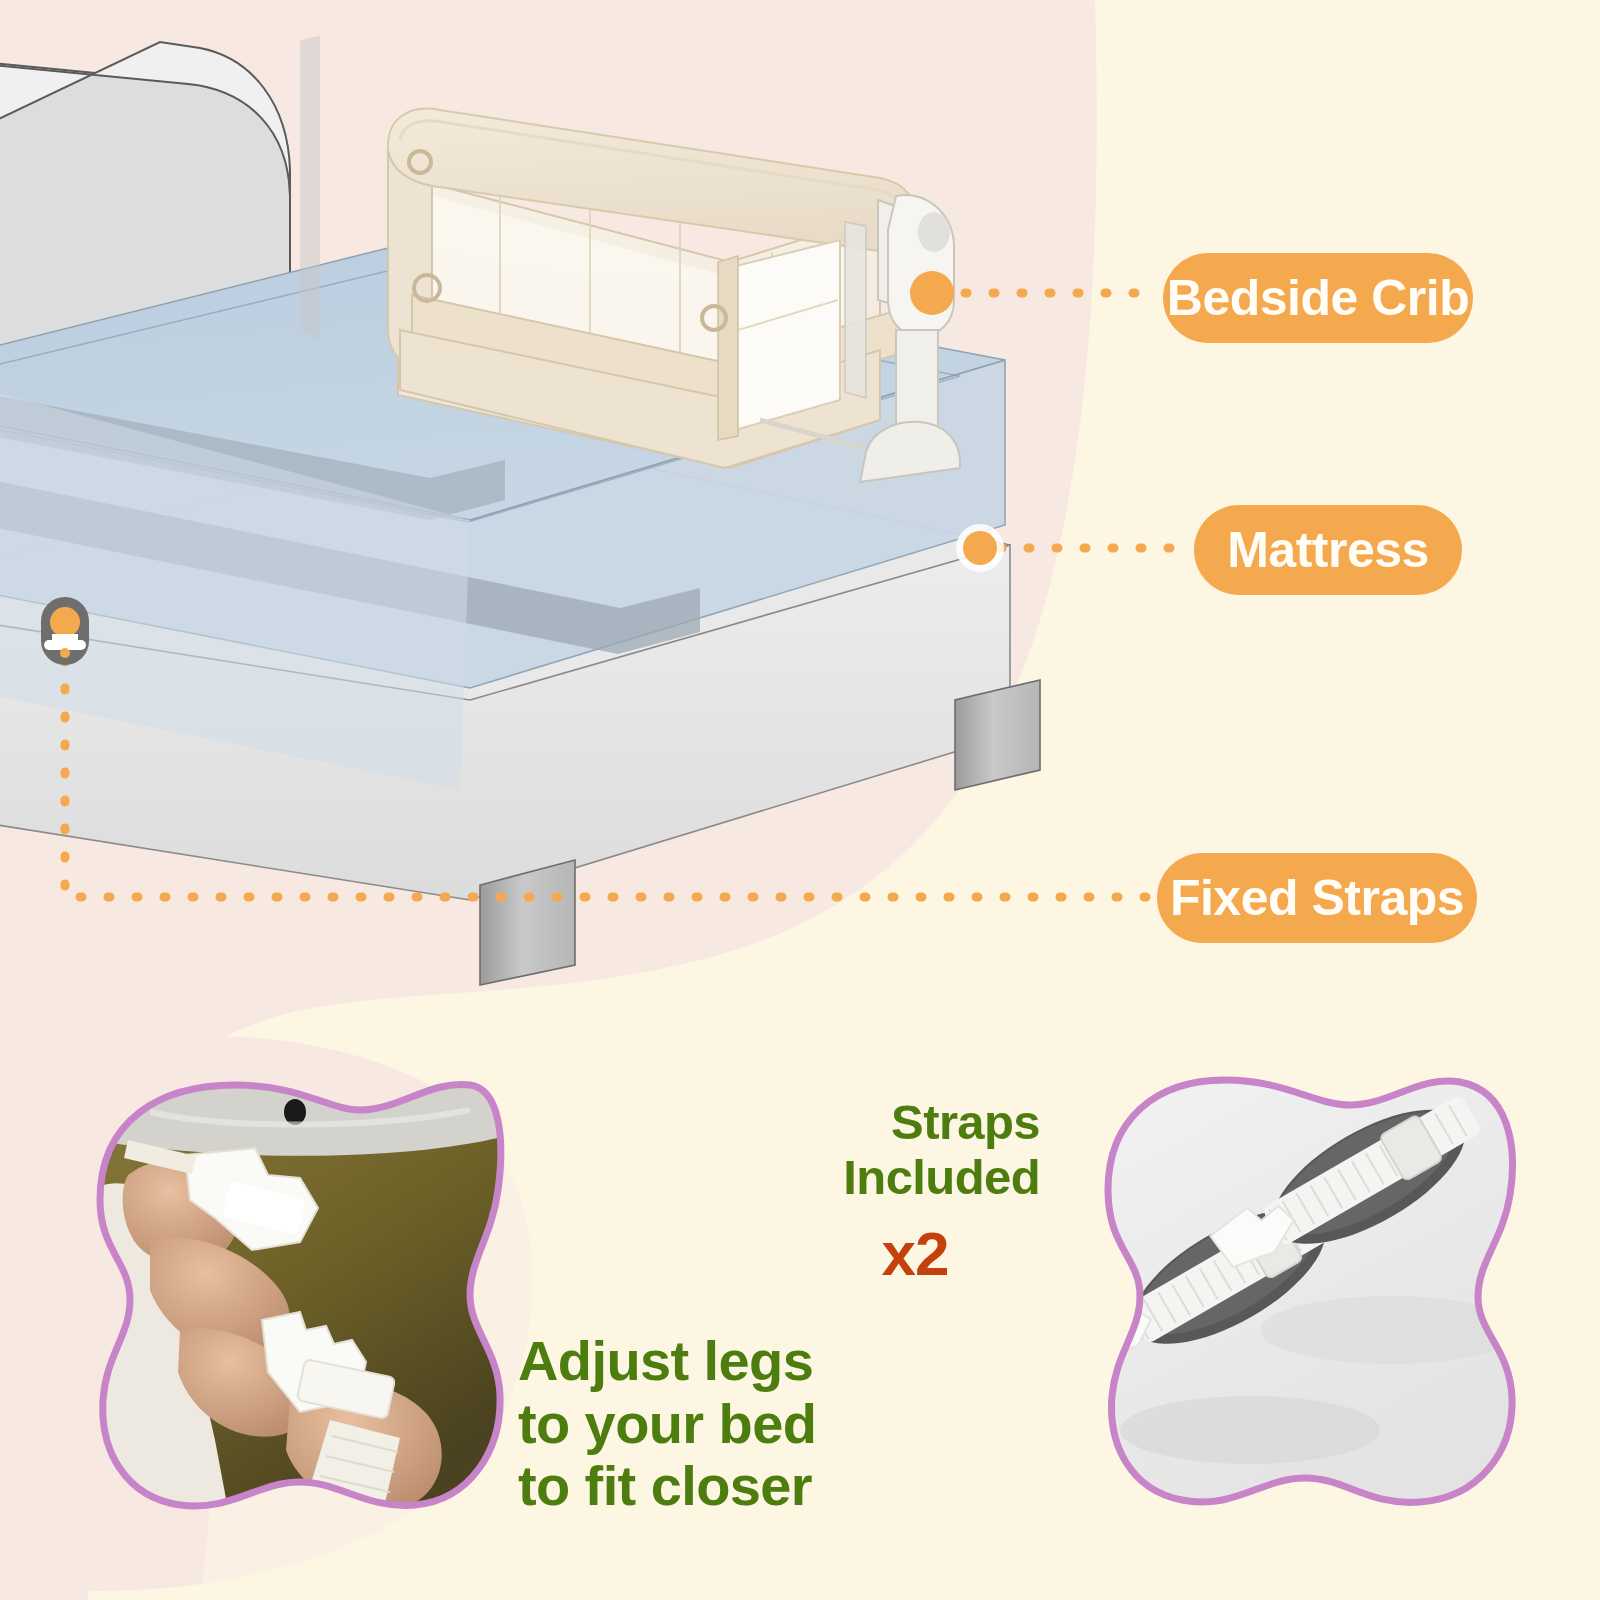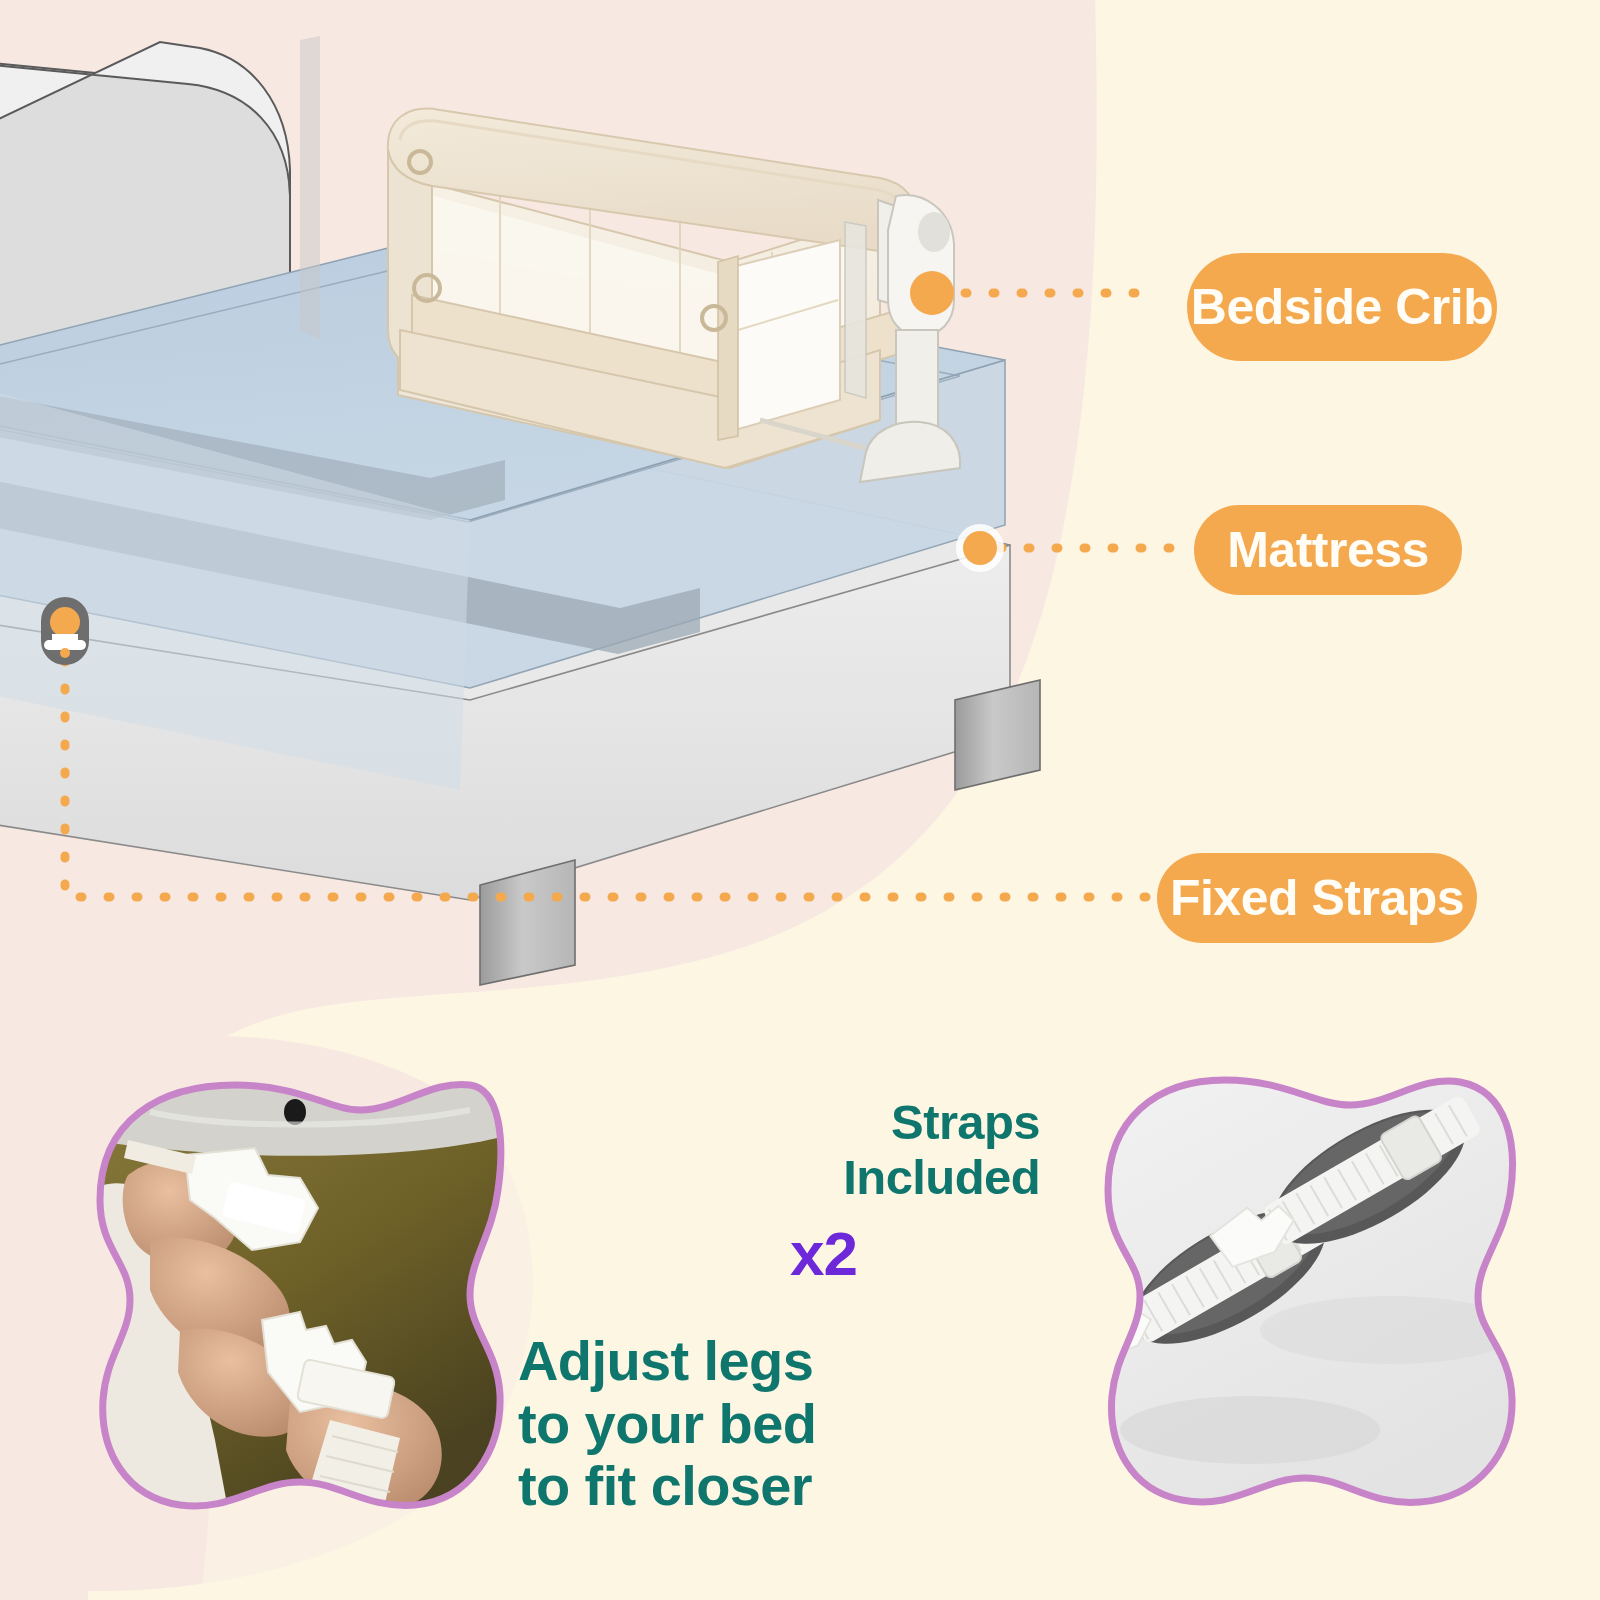--- a/index.html
+++ b/index.html
@@ -18,36 +18,36 @@
     position:absolute;
     display:flex;align-items:center;justify-content:center;
     background:#F5A94F;
     color:#FFFDF6;
     border-radius:999px;
     font-weight:bold;
     letter-spacing:-0.5px;
     white-space:nowrap;
     box-sizing:border-box;
   }
-  #pill-crib{left:1163px;top:253px;width:310px;height:108px;font-size:50px;margin-left:24px;}
+  #pill-crib{left:1163px;top:253px;width:310px;height:90px;font-size:50px;}
   #pill-mattress{left:1194px;top:505px;width:268px;height:90px;font-size:50px;}
   #pill-straps{left:1157px;top:853px;width:320px;height:90px;font-size:50px;}
 
   
   .caption{
-    position:absolute;color:#0f766e;font-weight:bold;
+    position:absolute;color:#4d7c0f;font-weight:bold;
     letter-spacing:-0.6px;line-height:1.12;
   }
   #caption-adjust{left:518px;top:1330px;font-size:56px;}
   #caption-straps-incl{
     left:790px;top:1095px;width:250px;font-size:49px;text-align:right;
   }
   #caption-x2{
-    position:absolute;left:790px;top:1218px;width:250px;text-align:left;
-    color:#6d28d9;font-size:62px;font-weight:bold;letter-spacing:-1px;
+    position:absolute;left:790px;top:1218px;width:250px;text-align:center;
+    color:#c2410c;font-size:62px;font-weight:bold;letter-spacing:-1px;
   }
 </style>
 </head>
 <body>
 
 <div id="stage">
 
   <svg class="layer" viewBox="0 0 1600 1600">
     <defs>
       <clipPath id="clipPhotoL">

